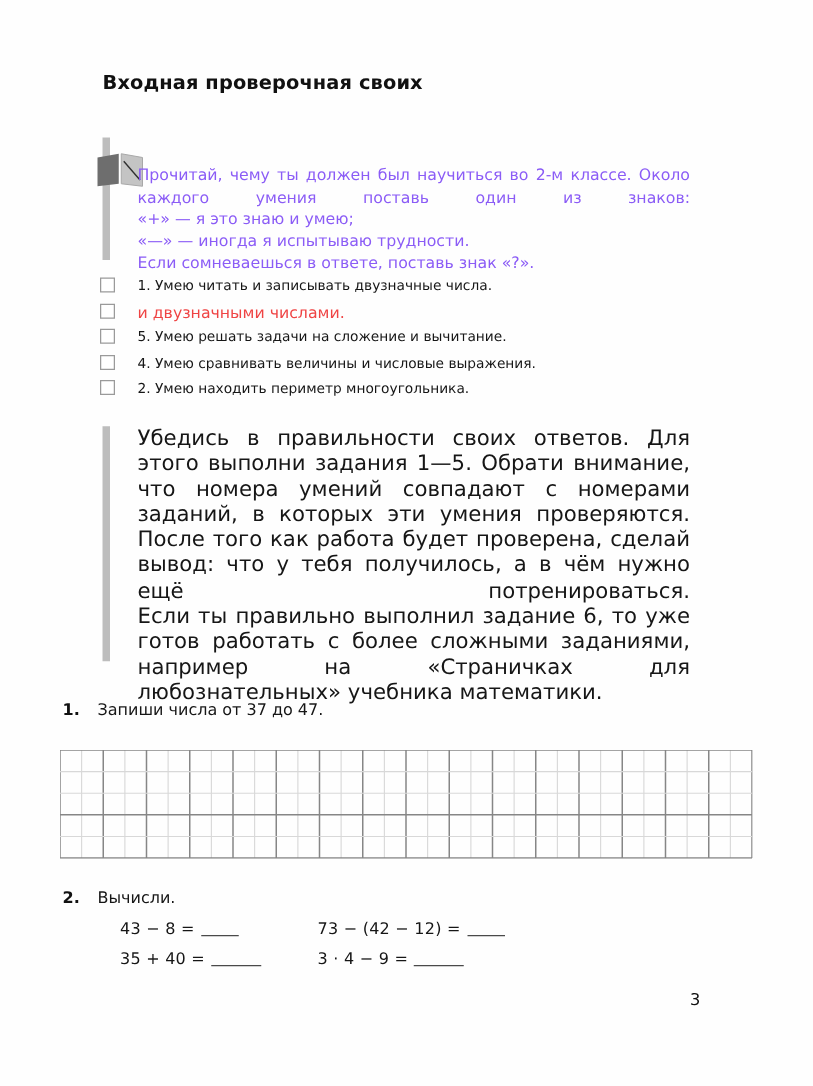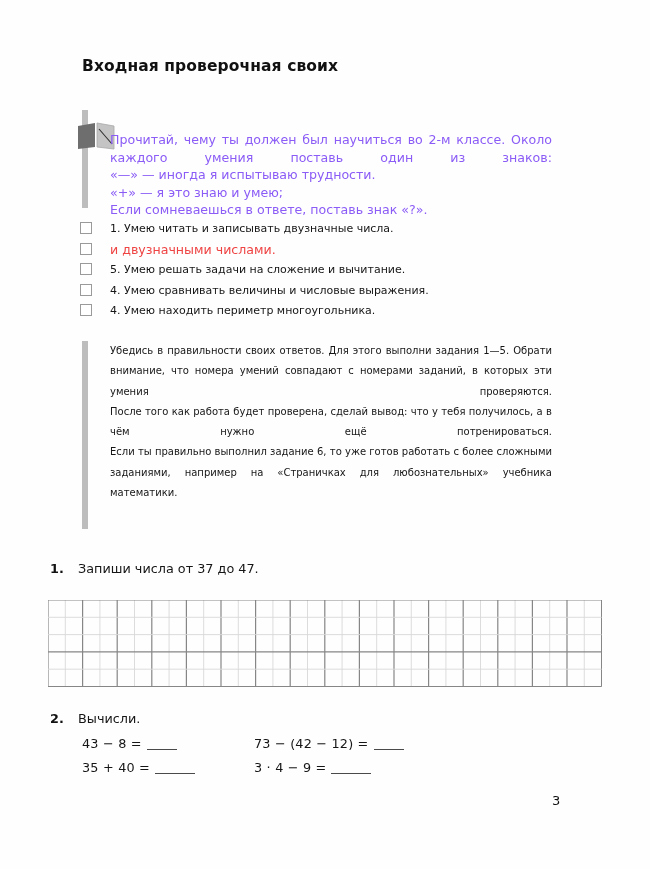--- a/index.html
+++ b/index.html
@@ -119,21 +119,21 @@
     position: absolute;
     left: 82px;
     top: 341px;
     width: 470px;
   }
   .verify-text {
     position: absolute;
     left: 28px;
     top: 0px;
     width: 442px;
-    font-size: 10px;
+    font-size: 17px;
     line-height: 20.3px;
     text-align: justify;
     color: #161616;
   }
   .verify-text p {
     margin: 0;
   }
   .verify-text p.justify-all {
     text-align-last: justify;
   }
@@ -183,21 +183,21 @@
     position: relative;
     height: 24px;
   }
   .expr {
     position: absolute;
     font-size: 12.8px;
     color: #161616;
     white-space: nowrap;
     letter-spacing: 0.2px;
   }
-  .expr.col-a { left: 0px; }
+  .expr.col-a { left: 14px; }
   .expr.col-b { left: 172px; }
   .blank {
     display: inline-block;
     border-bottom: 1.3px solid #4a4a4a;
     margin-left: 5px;
     vertical-align: -2px;
   }
   .blank.w-short { width: 30px; }
   .blank.w-long  { width: 40px; }
 
@@ -219,22 +219,22 @@
 
   <div class="intro-block">
     <div class="grey-bar" style="height:98px;"></div>
     <svg class="book-icon" viewBox="0 0 44 30">
       <path d="M2 5 L19 2 L19 26 L2 28 Z" fill="#6e6e6e"></path>
       <path d="M21 2 L38 5 L38 28 L21 26 Z" fill="#c4c4c4" stroke="#a8a8a8" stroke-width="0.8"></path>
       <line x1="23" y1="8" x2="36" y2="23" stroke="#2f2f2f" stroke-width="1.1"></line>
     </svg>
     <div class="intro-text">
       <p class="justify-all">Прочитай, чему ты должен был научиться во 2-м классе. Около каждого умения поставь один из знаков:</p>
+      <p>«+» — я это знаю и умею;</p>
       <p>«—» — иногда я испытываю трудности.</p>
-      <p>«+» — я это знаю и умею;</p>
       <p>Если сомневаешься в ответе, поставь знак «?».</p>
     </div>
   </div>
 
   <div class="skills-list">
     <div class="skill-row">
       <span class="checkbox"></span>
       <span class="skill-text">1. Умею читать и записывать двузначные числа.</span>
     </div>
     <div class="skill-row">
@@ -244,21 +244,21 @@
     <div class="skill-row">
       <span class="checkbox"></span>
       <span class="skill-text">5. Умею решать задачи на сложение и вычитание.</span>
     </div>
     <div class="skill-row">
       <span class="checkbox"></span>
       <span class="skill-text">4. Умею сравнивать величины и числовые выражения.</span>
     </div>
     <div class="skill-row">
       <span class="checkbox"></span>
-      <span class="skill-text">4. Умею находить периметр многоугольника.</span>
+      <span class="skill-text">2. Умею находить периметр многоугольника.</span>
     </div>
   </div>
 
   <div class="verify-block">
     <div class="grey-bar" style="height:188px;"></div>
     <div class="verify-text">
       <p class="justify-all">Убедись в правильности своих ответов. Для этого выполни задания 1—5. Обрати внимание, что номера умений совпадают с номерами заданий, в которых эти умения проверяются.</p>
       <p class="justify-all">После того как работа будет проверена, сделай вывод: что у тебя получилось, а в чём нужно ещё потренироваться.</p>
       <p>Если ты правильно выполнил задание 6, то уже готов работать с более сложными заданиями, например на «Страничках для любознательных» учебника математики.</p>
     </div>

